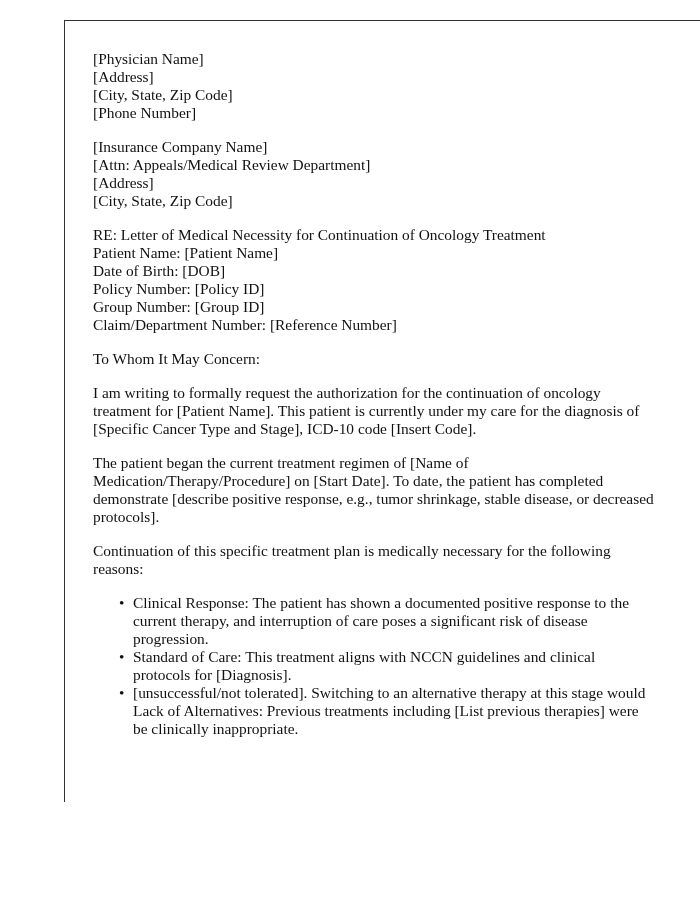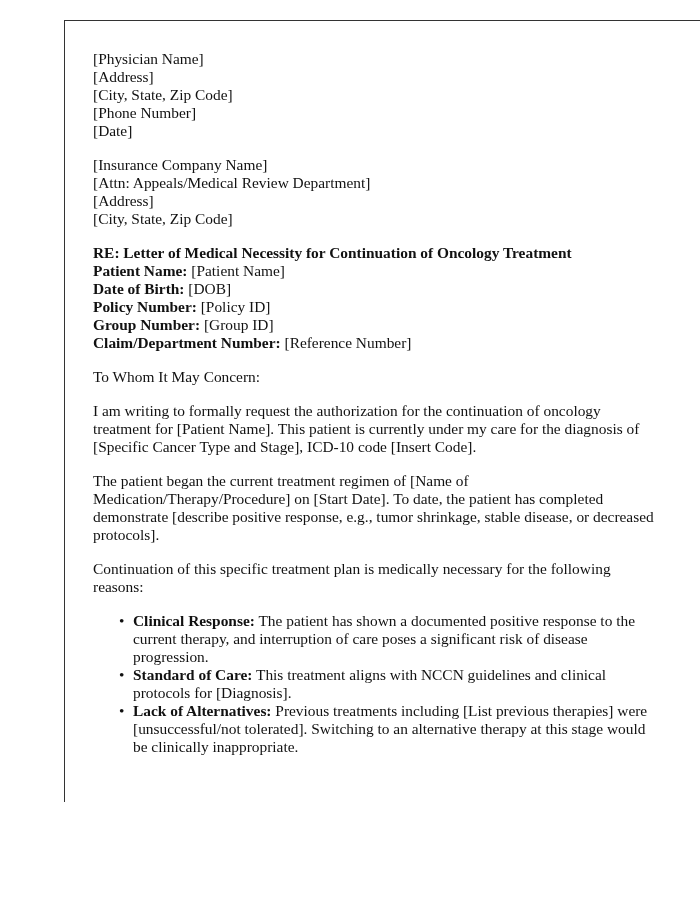--- a/index.html
+++ b/index.html
@@ -41,21 +41,21 @@
     }
     .line {
       display: block;
       white-space: nowrap;
     }
     .para {
       margin: 0 0 16px 0;
       font-family: Liberation Serif, serif;
     }
     strong, .b {
-      font-weight: bold;
+      font-weight: normal;
     }
     ul.reasons {
       margin: 0;
       padding: 0 0 0 40px;
       list-style: none;
     }
     ul.reasons li {
       position: relative;
       margin: 0;
     }
@@ -69,21 +69,20 @@
 <body>
 
 <div class="page">
   <div class="content">
 
     <div class="block">
       <span class="line">[Physician Name]</span>
       <span class="line">[Address]</span>
       <span class="line">[City, State, Zip Code]</span>
       <span class="line">[Phone Number]</span>
-      <span class="line">[Date]</span>
     </div>
 
     <div class="block">
       <span class="line">[Insurance Company Name]</span>
       <span class="line">[Attn: Appeals/Medical Review Department]</span>
       <span class="line">[Address]</span>
       <span class="line">[City, State, Zip Code]</span>
     </div>
 
     <div class="block">
@@ -122,20 +121,20 @@
         <span class="line">current therapy, and interruption of care poses a significant risk of disease</span>
         <span class="line">progression.</span>
       </li>
       <li>
         <span class="bullet">•</span>
         <span class="line"><strong>Standard of Care:</strong><span style="white-space:pre"> This treatment aligns with NCCN guidelines and clinical</span></span>
         <span class="line">protocols for [Diagnosis].</span>
       </li>
       <li>
         <span class="bullet">•</span>
+        <span class="line">[unsuccessful/not tolerated]. Switching to an alternative therapy at this stage would</span>
         <span class="line"><strong>Lack of Alternatives:</strong><span style="white-space:pre"> Previous treatments including [List previous therapies] were</span></span>
-        <span class="line">[unsuccessful/not tolerated]. Switching to an alternative therapy at this stage would</span>
         <span class="line">be clinically inappropriate.</span>
       </li>
     </ul>
 
   </div>
 </div>
 
 </body></html>

